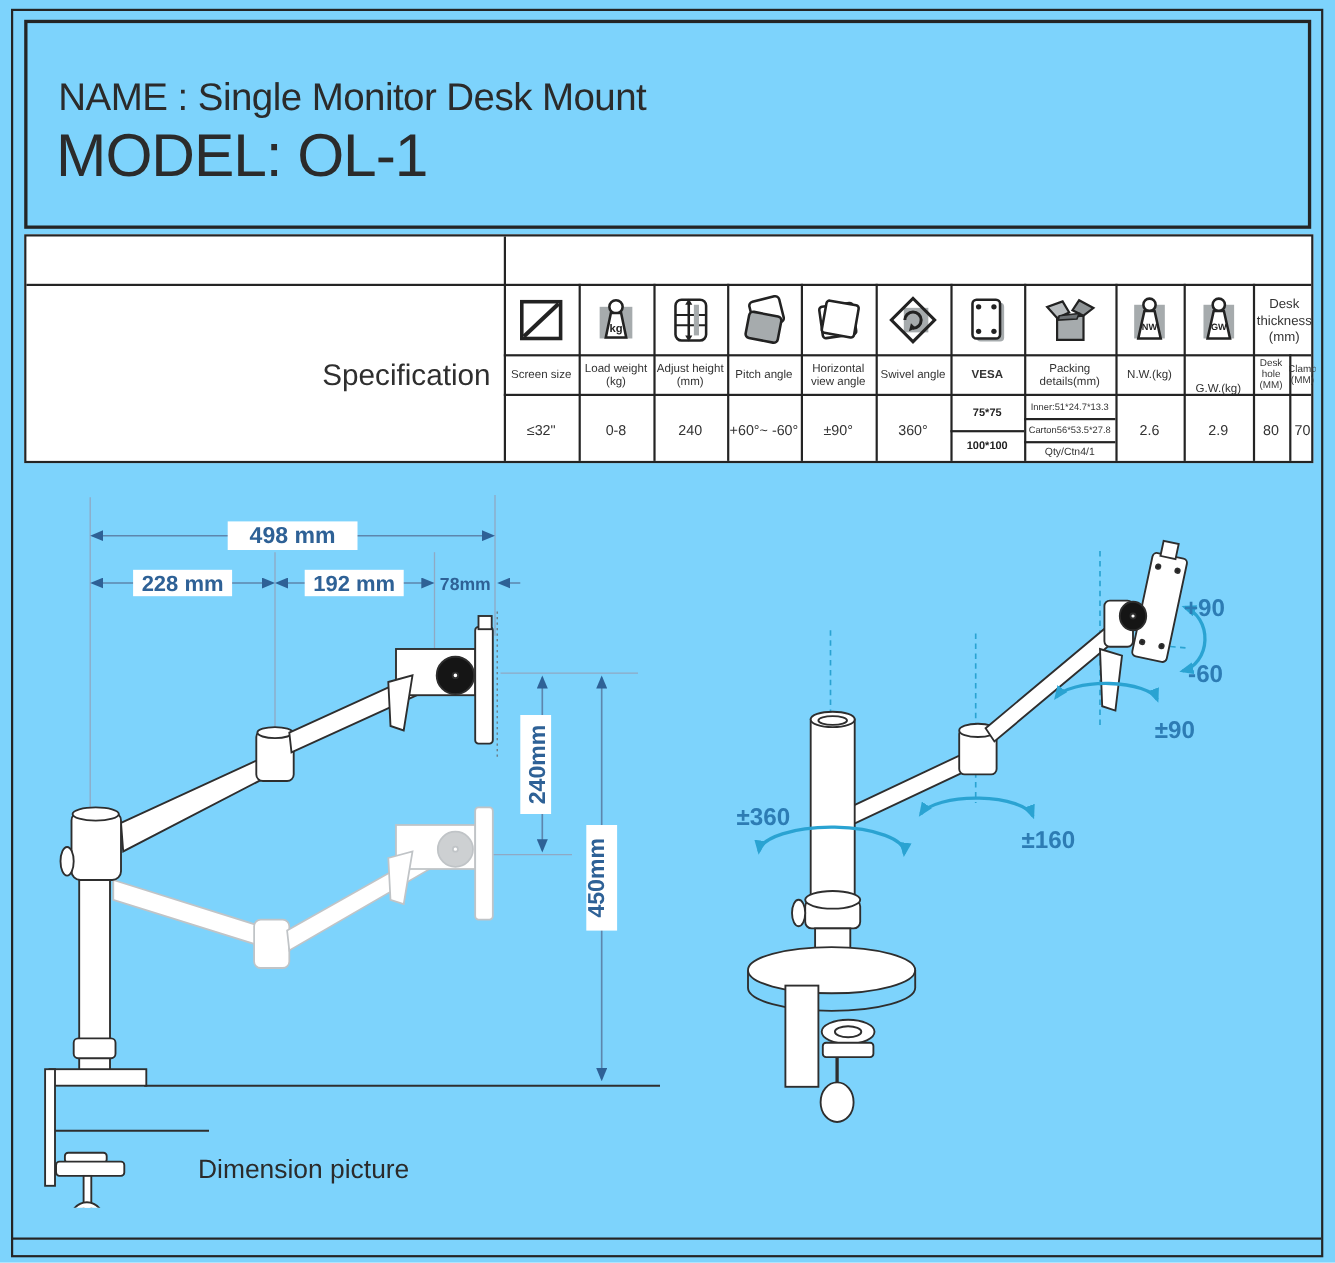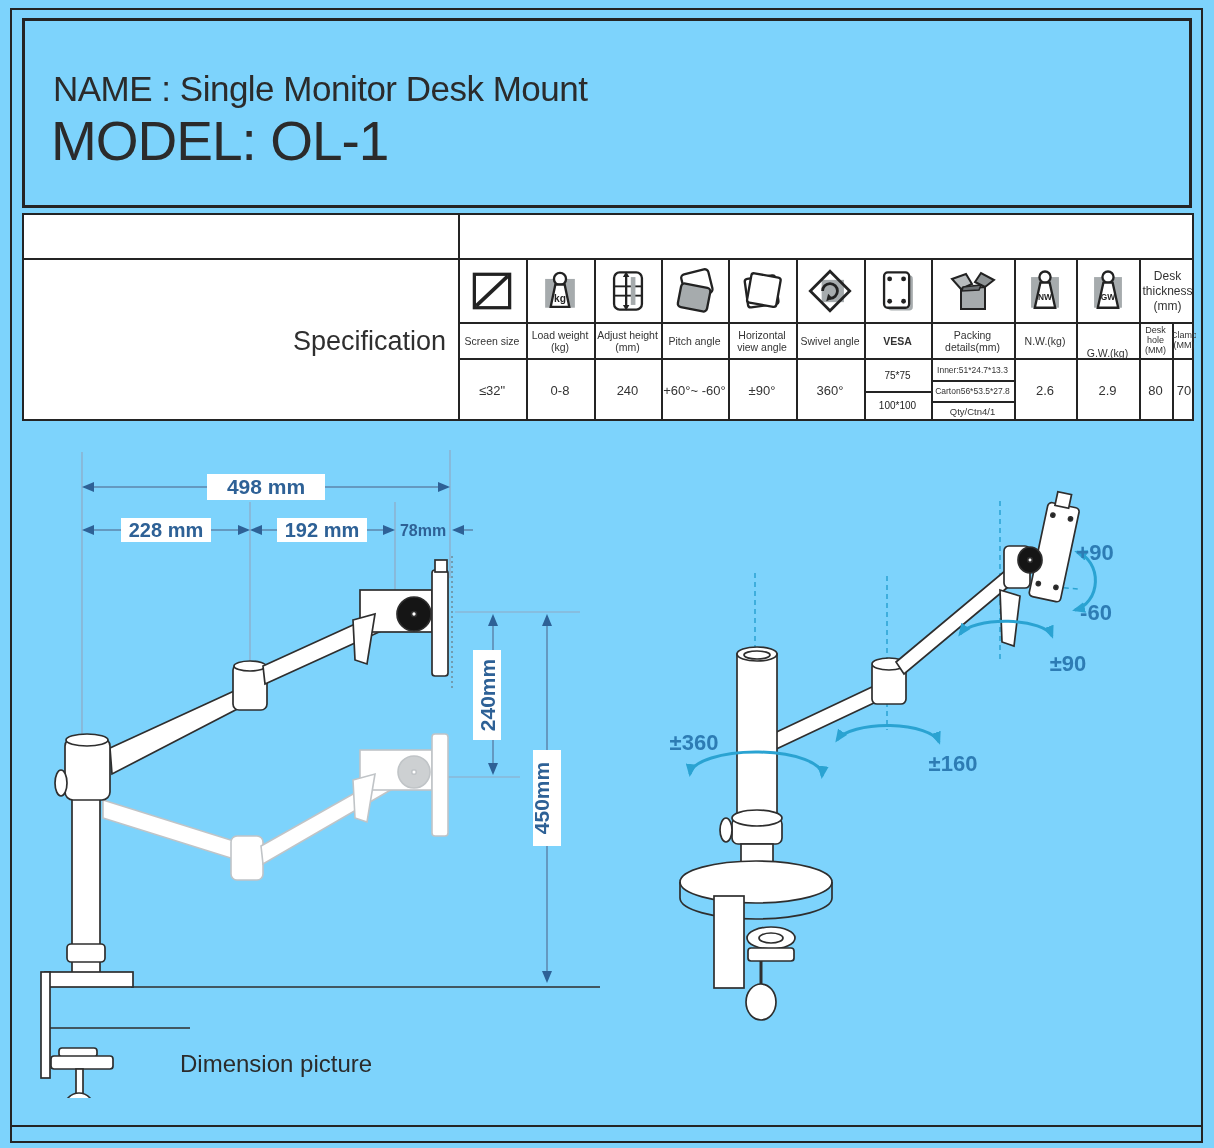--- a/index.html
+++ b/index.html
@@ -12,21 +12,21 @@
   .title-model{position:absolute;left:26px;top:88px;font-size:55px;letter-spacing:-1px;color:#2b2b2b;white-space:nowrap;}
   
   .spec-table{position:absolute;left:22px;top:213px;width:1172px;height:208px;border:2px solid #242424;box-sizing:border-box;background:#fff;}
   .vl,.hl{position:absolute;background:#242424;}
   .cell{position:absolute;display:flex;align-items:center;justify-content:center;text-align:center;box-sizing:border-box;overflow:hidden;}
   .spec-label{position:absolute;left:0;top:44px;width:434px;height:164px;display:flex;align-items:center;justify-content:flex-end;
               padding-right:12px;box-sizing:border-box;font-size:27px;color:#2f2f2f;}
   .col-label{font-size:10.5px;line-height:1.18;color:#333;padding:1px 2px;}
   .col-value{font-size:13px;color:#333;}
   .small-label{font-size:9px;line-height:1.1;color:#333;}
-  .vesa-val{font-size:10px;font-weight:normal;color:#222;}
+  .vesa-val{font-size:10px;font-weight:bold;color:#222;}
   .pack-val{font-size:8.5px;color:#333;white-space:nowrap;}
   .pack-val-last{font-size:9.5px;color:#333;white-space:nowrap;}
   .desk-group{font-size:12px;line-height:1.25;color:#333;}
   .bold{font-weight:bold;}
   
   .drawing{position:absolute;}
   .caption{position:absolute;font-size:24px;color:#2b2b2b;text-align:left;}
   svg text{font-family:"Liberation Sans",sans-serif;}
   .dimtxt{fill:#2e6196;font-weight:600;}
   .angtxt{fill:#2d7cb4;font-weight:600;font-size:22px;}

